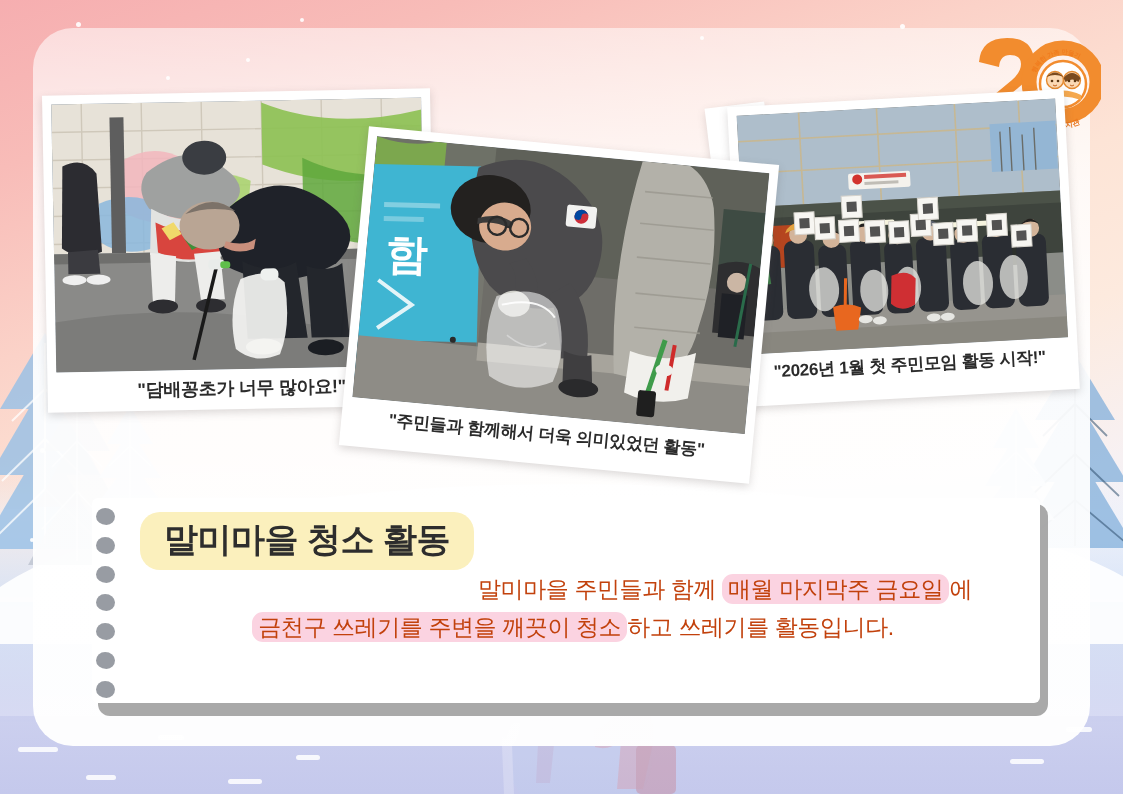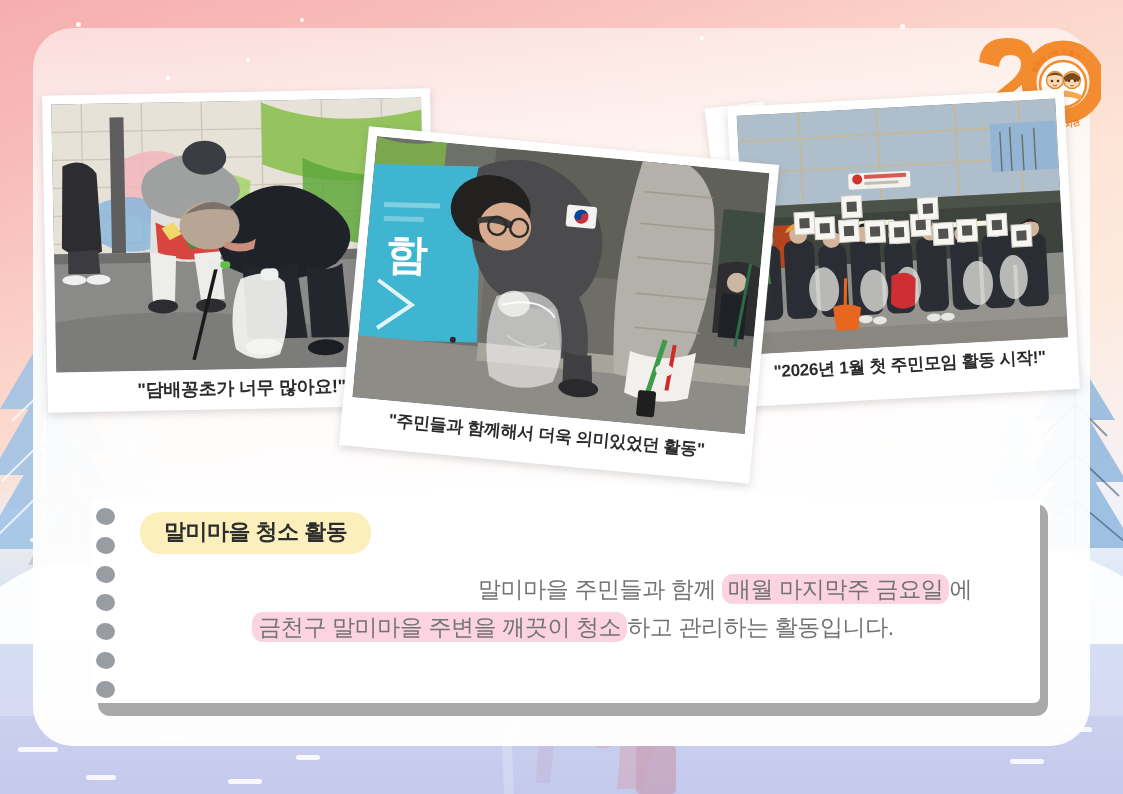--- a/index.html
+++ b/index.html
@@ -235,36 +235,36 @@
   .note-title-wrap {
     position: absolute;
     left: 140px;
     top: 512px;
   }
   .note-title {
     display: inline-block;
     background: #fbf0bd;
     border-radius: 20px;
     padding: 5px 24px 7px 24px;
-    font-size: 22px;
+    font-size: 34px;
     font-weight: bold;
     color: #2d2d2d;
     letter-spacing: -0.5px;
   }
 
   .note-body {
     position: absolute;
     left: 130px;
     top: 570px;
     width: 880px;
     text-align: center;
   }
   .body-line {
     font-size: 23px;
-    color: #737373;
+    color: #c2410c;
     line-height: 38px;
     letter-spacing: -0.4px;
     white-space: nowrap;
   }
   .body-line.l1 { text-align: right; padding-right: 38px; }
   .body-line.l2 { text-align: center; padding-left: 6px; }
   .body-line.l3 { text-align: center; }
 
   .hl-pink {
     background: #fbd3e1;
@@ -698,17 +698,17 @@
 
   <div class="note-title-wrap">
     <span class="note-title">말미마을 청소 활동</span>
   </div>
 
   <div class="note-body">
     <div class="body-line l1">
       <span>말미마을 주민들과 함께 </span><span class="hl-pink">매월 마지막주 금요일</span><span>에</span>
     </div>
     <div class="body-line l2">
-      <span class="hl-pink">금천구 말미마을 주변을 깨끗이 청소</span><span>하고 관리하는 활동입니다.</span>
+      <span class="hl-pink">금천구 쓰레기를 주변을 깨끗이 청소</span><span>하고 쓰레기를 활동입니다.</span>
     </div>
   </div>
 
 </div>
 
 </body></html>

